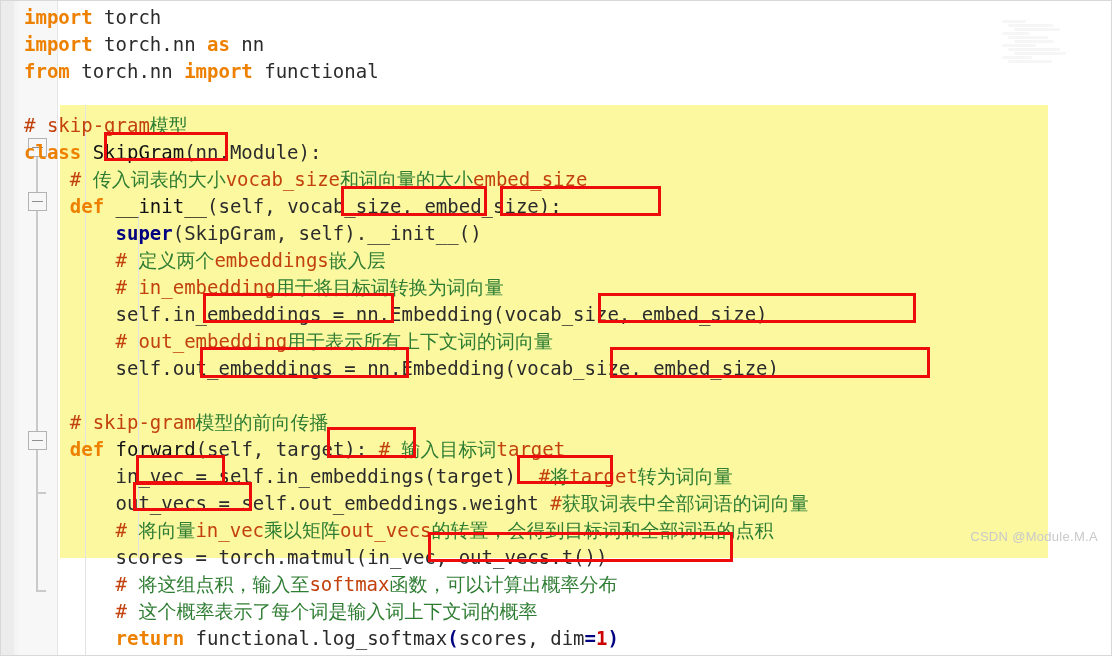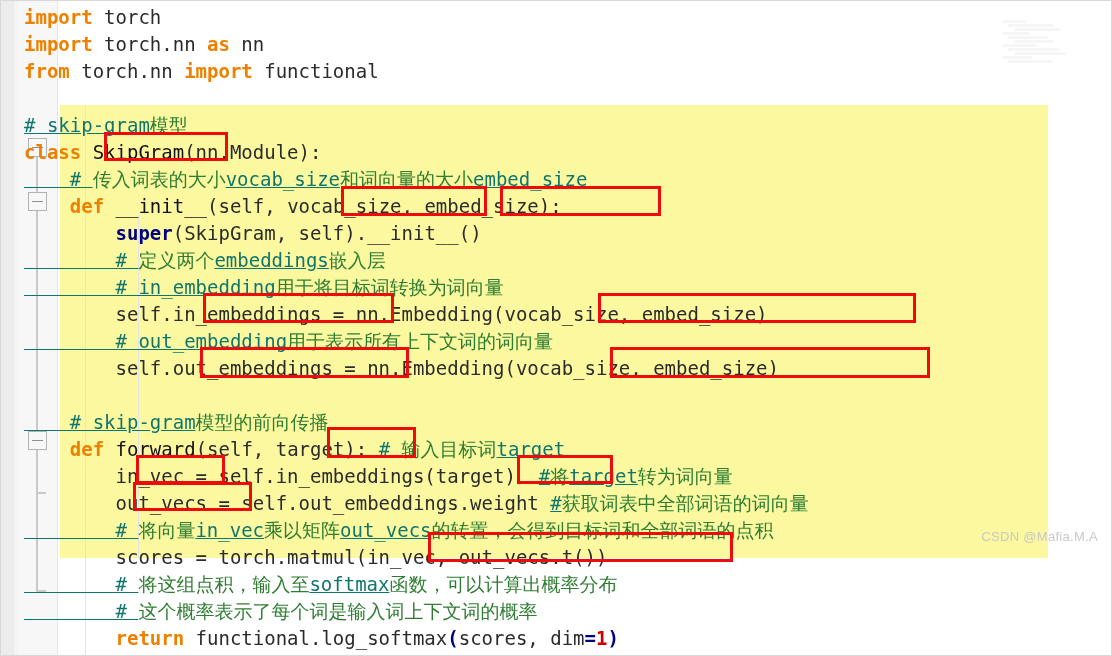--- a/index.html
+++ b/index.html
@@ -38,21 +38,21 @@
   
   .code{
     position:absolute;left:0;top:0;width:1112px;height:656px;
     font-size:19px;line-height:27px;white-space:pre;
   }
   .line{position:absolute;left:0;height:27px;white-space:pre;
         font-family:"DejaVu Sans Mono","Liberation Mono",monospace;font-size:19px;}
   .kw{color:#ee8000;font-weight:bold;}
   .kw2{color:#000080;font-weight:bold;}
   .id{color:#2b2b2b;}
-  .cm{color:#0f766e;text-decoration:underline;}
+  .cm{color:#c2410c;}
   .cmz{color:#2e7d32;}
   .num{color:#cc0000;font-weight:bold;}
   .pn{color:#000080;font-weight:bold;}
   .bld{color:#111;font-weight:normal;}
 
   
   .zh{font-family:Liberation Sans, sans-serif;}
 
   
   .redbox{position:absolute;border:3px solid #ee0b0b;box-sizing:border-box;pointer-events:none;}
@@ -122,16 +122,16 @@
       <div class="mm-row" style="top: 12px; left: 0px; width: 28px;"></div>
       <div class="mm-row" style="top: 16px; left: 6px; width: 40px;"></div>
       <div class="mm-row" style="top: 20px; left: 12px; width: 40px;"></div>
       <div class="mm-row" style="top: 24px; left: 0px; width: 34px;"></div>
       <div class="mm-row" style="top: 28px; left: 6px; width: 52px;"></div>
       <div class="mm-row" style="top: 32px; left: 12px; width: 52px;"></div>
       <div class="mm-row" style="top: 36px; left: 0px; width: 30px;"></div>
       <div class="mm-row" style="top: 40px; left: 6px; width: 44px;"></div>
     </div>
 
-  <div class="watermark">CSDN @Mafia.M.A</div>
+  <div class="watermark">CSDN @Module.M.A</div>
 
   <div class="frame"></div>
 </div>
 
 </body></html>

